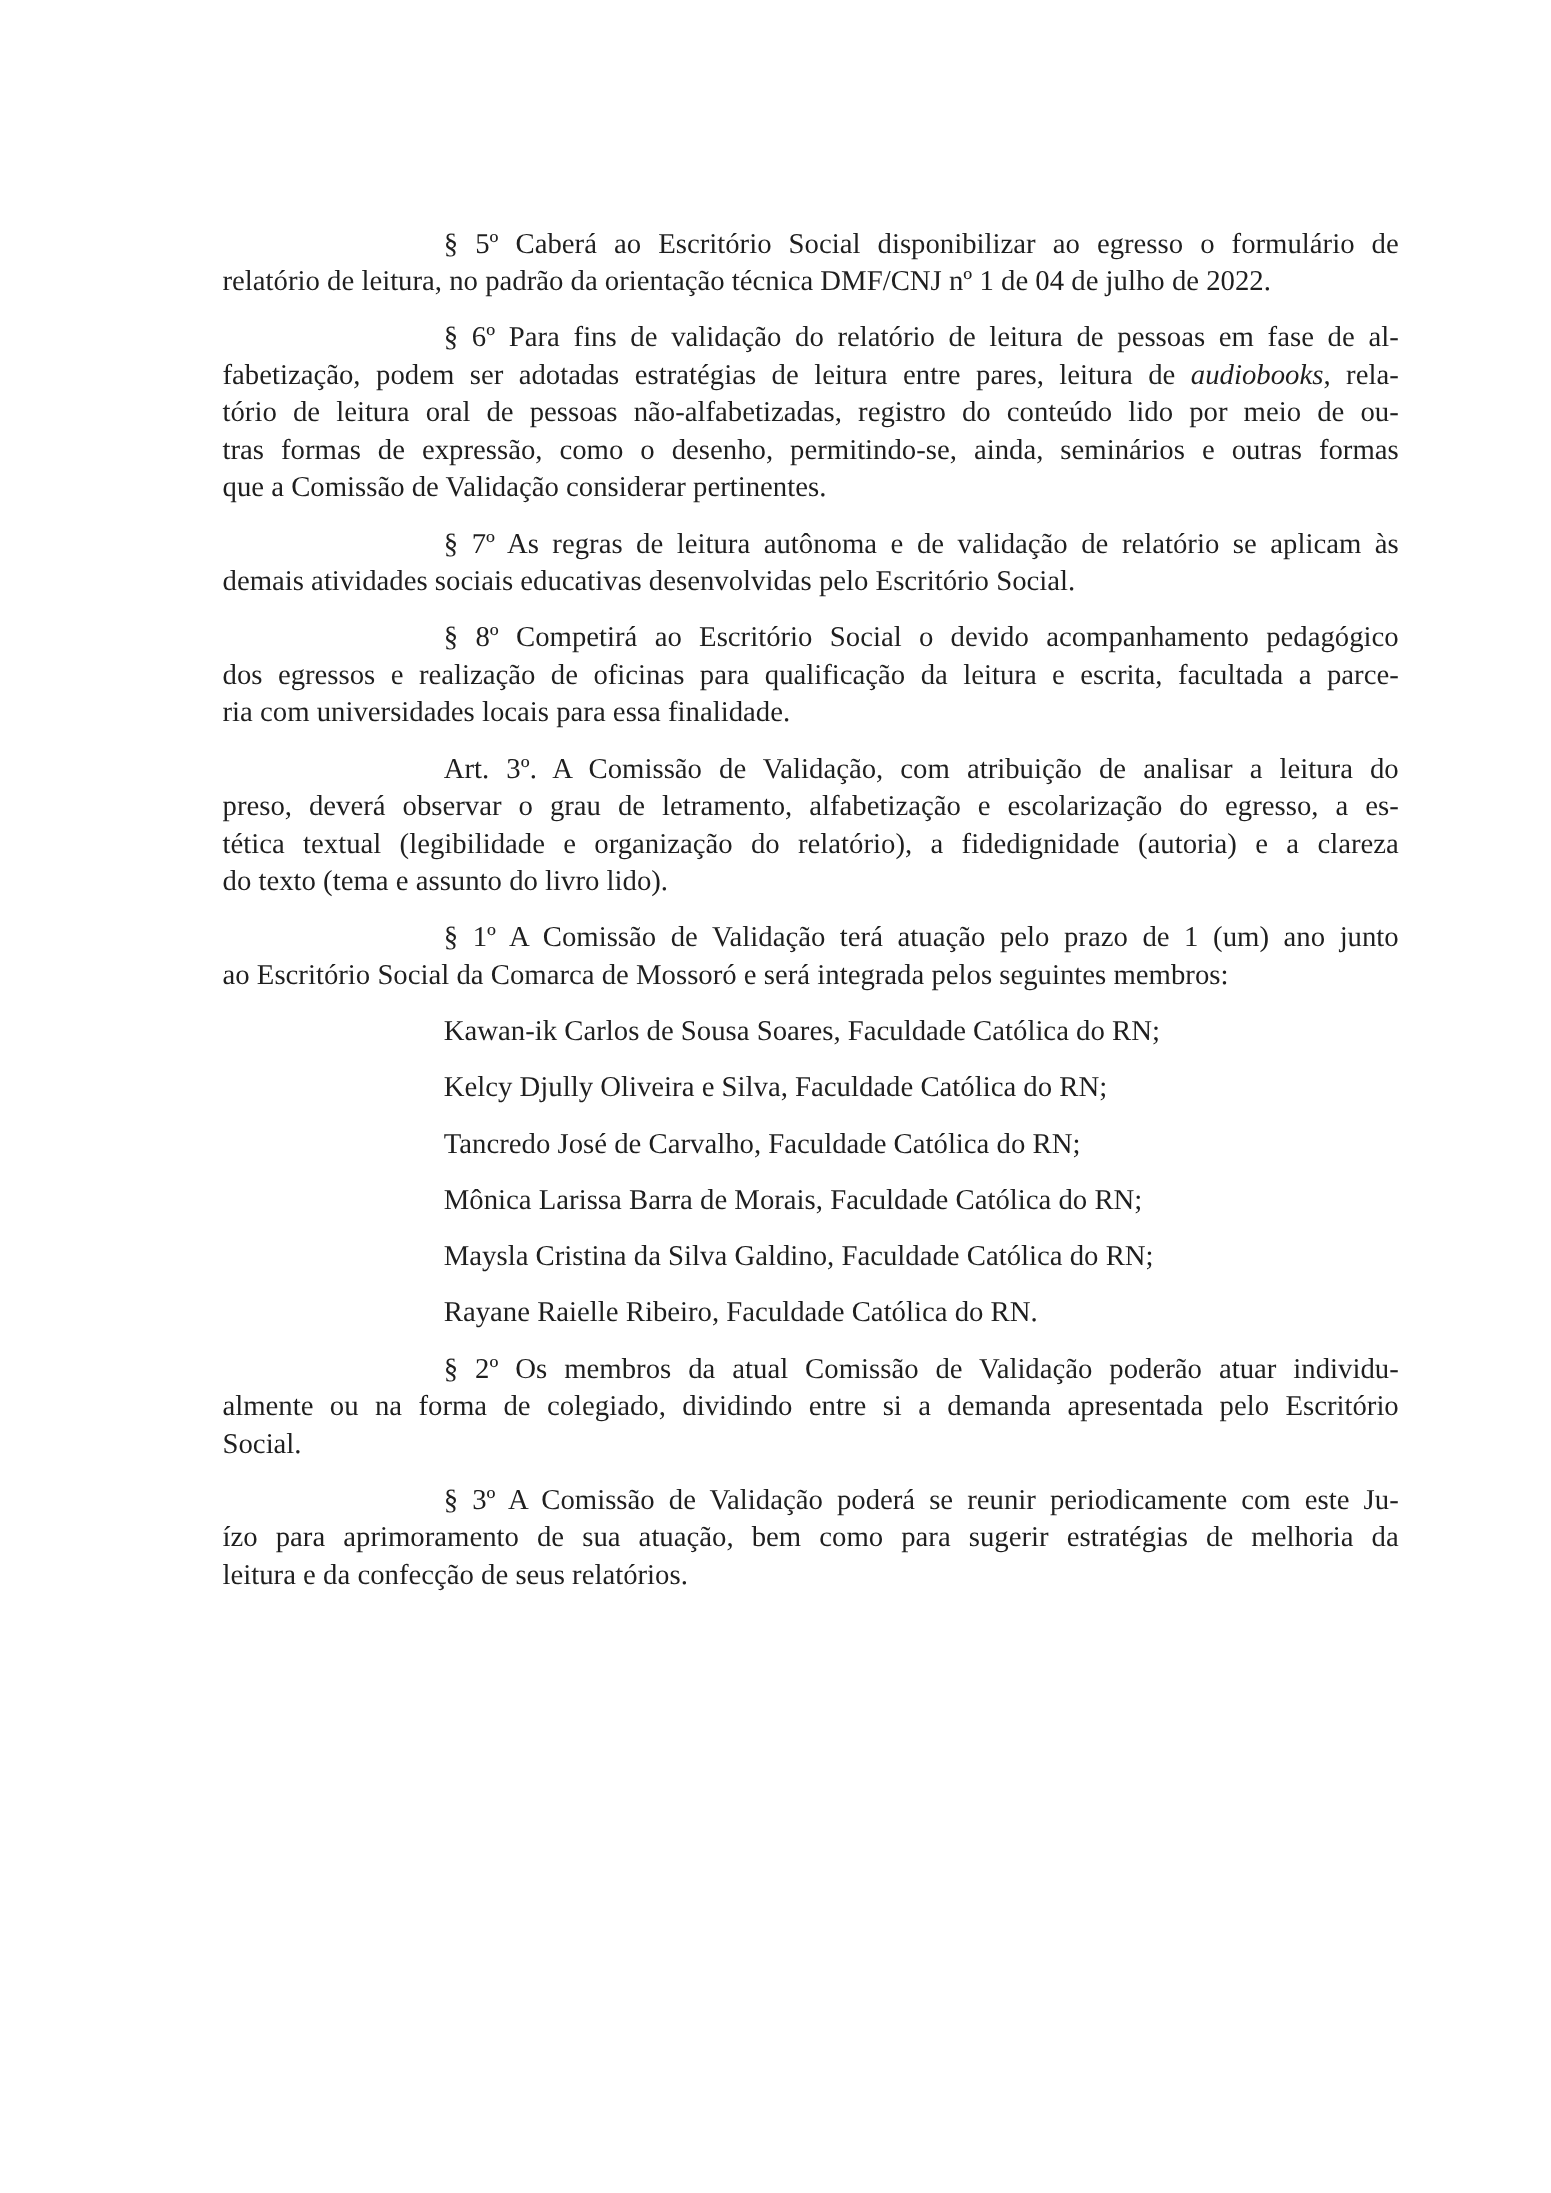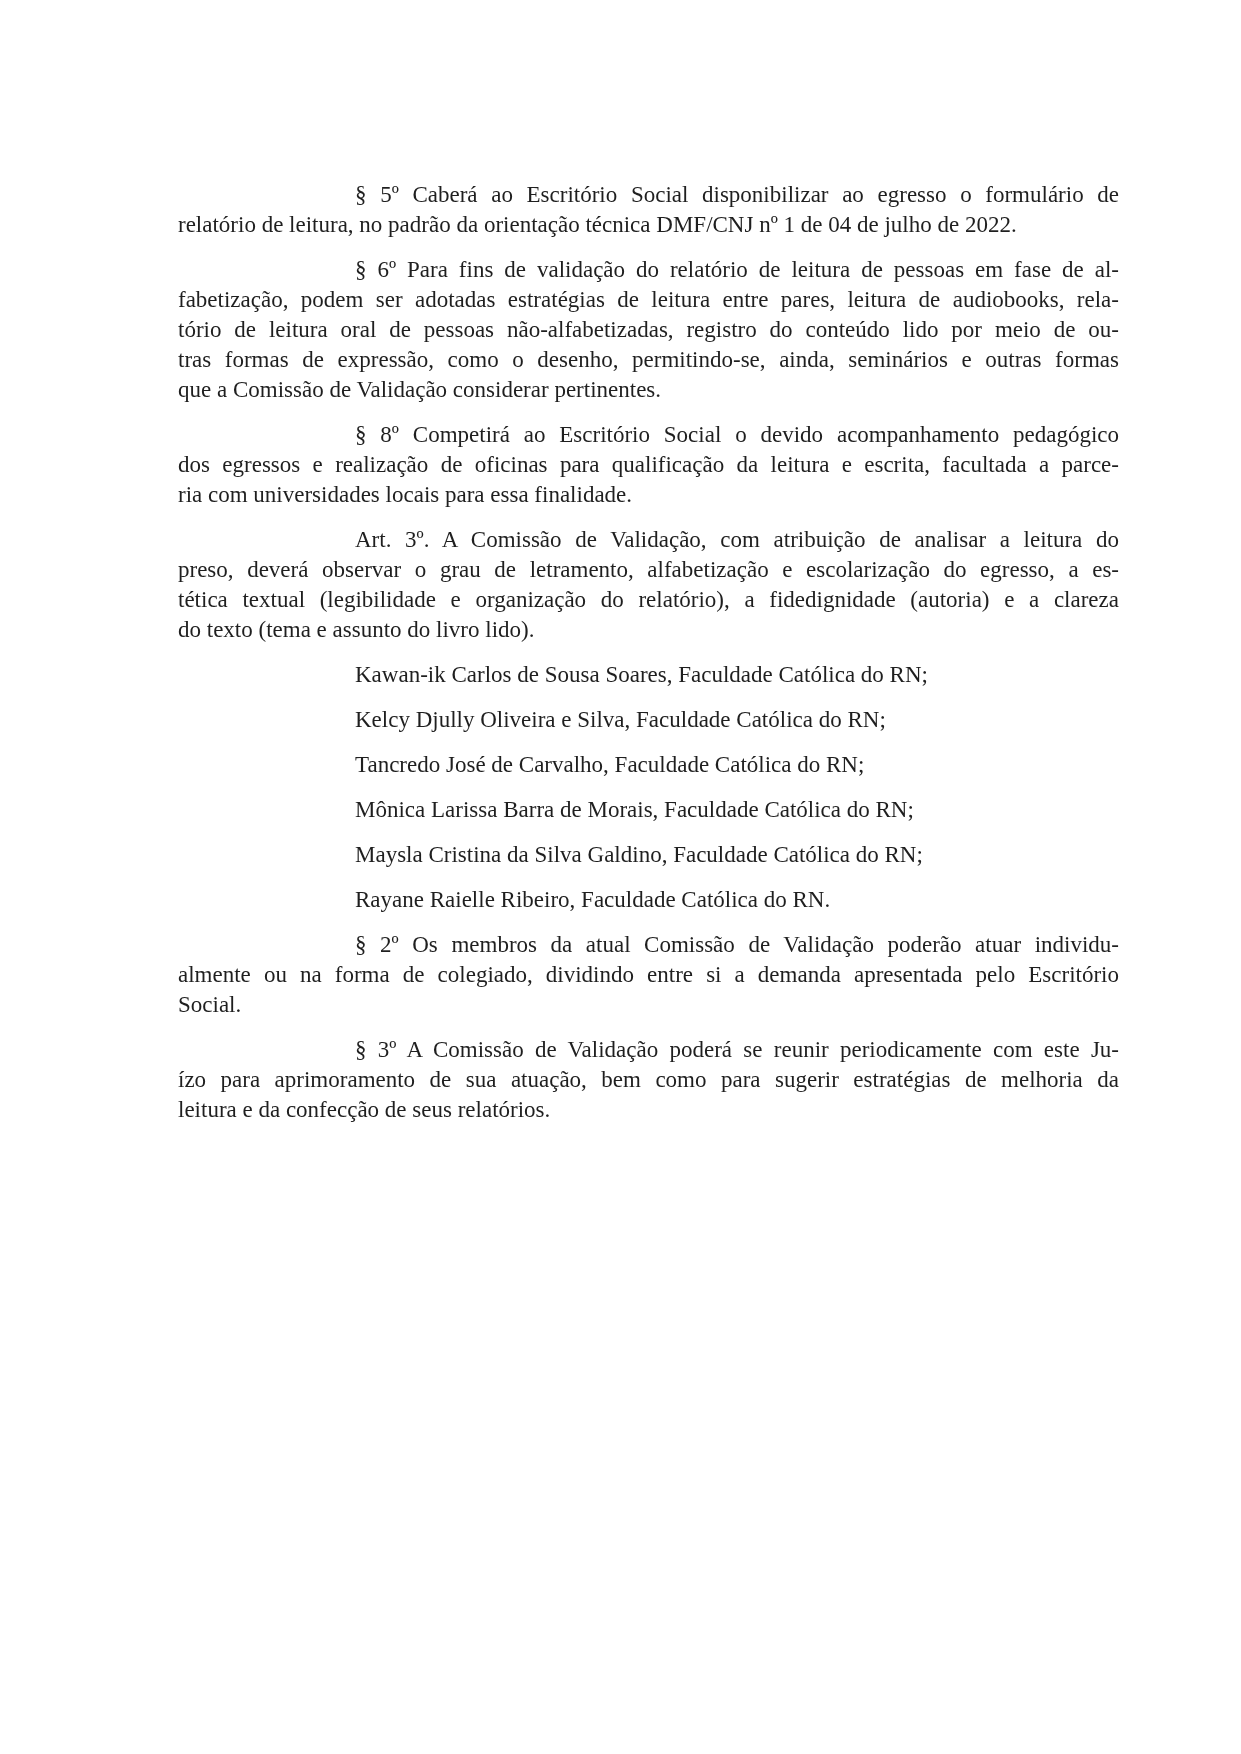--- a/index.html
+++ b/index.html
@@ -38,48 +38,56 @@
   }
   .line.just {
     text-align: justify;
     text-align-last: justify;
   }
   .line.indent {
     padding-left: 177px;
   }
   .seg-regular { font-weight: normal; font-style: normal; }
   .seg-bold    { font-weight: 400; }
-  .seg-italic  { }
+  .seg-italic  { font-style: italic; }
 </style>
 </head>
 <body>
 
 <div class="page" style="background: rgb(255, 255, 255);">
   <div class="doc" style="color: rgb(31, 31, 31);">
       <div class="para">
         <div class="line indent just"><span class="seg-regular">§ 5º Caberá ao Escritório Social disponibilizar ao egresso o formulário de</span></div>
         <div class="line"><span class="seg-regular">relatório de leitura, no padrão da orientação técnica DMF/CNJ nº 1 de 04 de julho de 2022.</span></div>
       </div>
       <div class="para">
         <div class="line indent just"><span class="seg-regular">§ 6º Para fins de validação do relatório de leitura de pessoas em fase de al-</span></div>
         <div class="line just"><span class="seg-regular">fabetização, podem ser adotadas estratégias de leitura entre pares, leitura de </span><span class="seg-italic">audiobooks</span><span class="seg-regular">, rela-</span></div>
         <div class="line just"><span class="seg-regular">tório de leitura oral de pessoas não-alfabetizadas, registro do conteúdo lido por meio de ou-</span></div>
         <div class="line just"><span class="seg-regular">tras formas de expressão, como o desenho, permitindo-se, ainda, seminários e outras formas</span></div>
         <div class="line"><span class="seg-regular">que a Comissão de Validação considerar pertinentes.</span></div>
       </div>
       <div class="para">
+        <div class="line indent just"><span class="seg-regular">§ 7º As regras de leitura autônoma e de validação de relatório se aplicam às</span></div>
+        <div class="line"><span class="seg-regular">demais atividades sociais educativas desenvolvidas pelo Escritório Social.</span></div>
+      </div>
+      <div class="para">
         <div class="line indent just"><span class="seg-regular">§ 8º Competirá ao Escritório Social o devido acompanhamento pedagógico</span></div>
         <div class="line just"><span class="seg-regular">dos egressos e realização de oficinas para qualificação da leitura e escrita, facultada a parce-</span></div>
         <div class="line"><span class="seg-regular">ria com universidades locais para essa finalidade.</span></div>
       </div>
       <div class="para">
         <div class="line indent just"><span class="seg-bold">Art. 3º.</span><span class="seg-regular"> A Comissão de Validação, com atribuição de analisar a leitura do</span></div>
         <div class="line just"><span class="seg-regular">preso, deverá observar o grau de letramento, alfabetização e escolarização do egresso, a es-</span></div>
         <div class="line just"><span class="seg-regular">tética textual (legibilidade e organização do relatório), a fidedignidade (autoria) e a clareza</span></div>
         <div class="line"><span class="seg-regular">do texto (tema e assunto do livro lido).</span></div>
+      </div>
+      <div class="para">
+        <div class="line indent just"><span class="seg-regular">§ 1º A Comissão de Validação terá atuação pelo prazo de 1 (um) ano junto</span></div>
+        <div class="line"><span class="seg-regular">ao Escritório Social da Comarca de Mossoró e será integrada pelos seguintes membros:</span></div>
       </div>
       <div class="para">
         <div class="line indent"><span class="seg-bold">Kawan-ik Carlos de Sousa Soares, Faculdade Católica do RN;</span></div>
       </div>
       <div class="para">
         <div class="line indent"><span class="seg-bold">Kelcy Djully Oliveira e Silva, Faculdade Católica do RN;</span></div>
       </div>
       <div class="para">
         <div class="line indent"><span class="seg-bold">Tancredo José de Carvalho, Faculdade Católica do RN;</span></div>
       </div>

